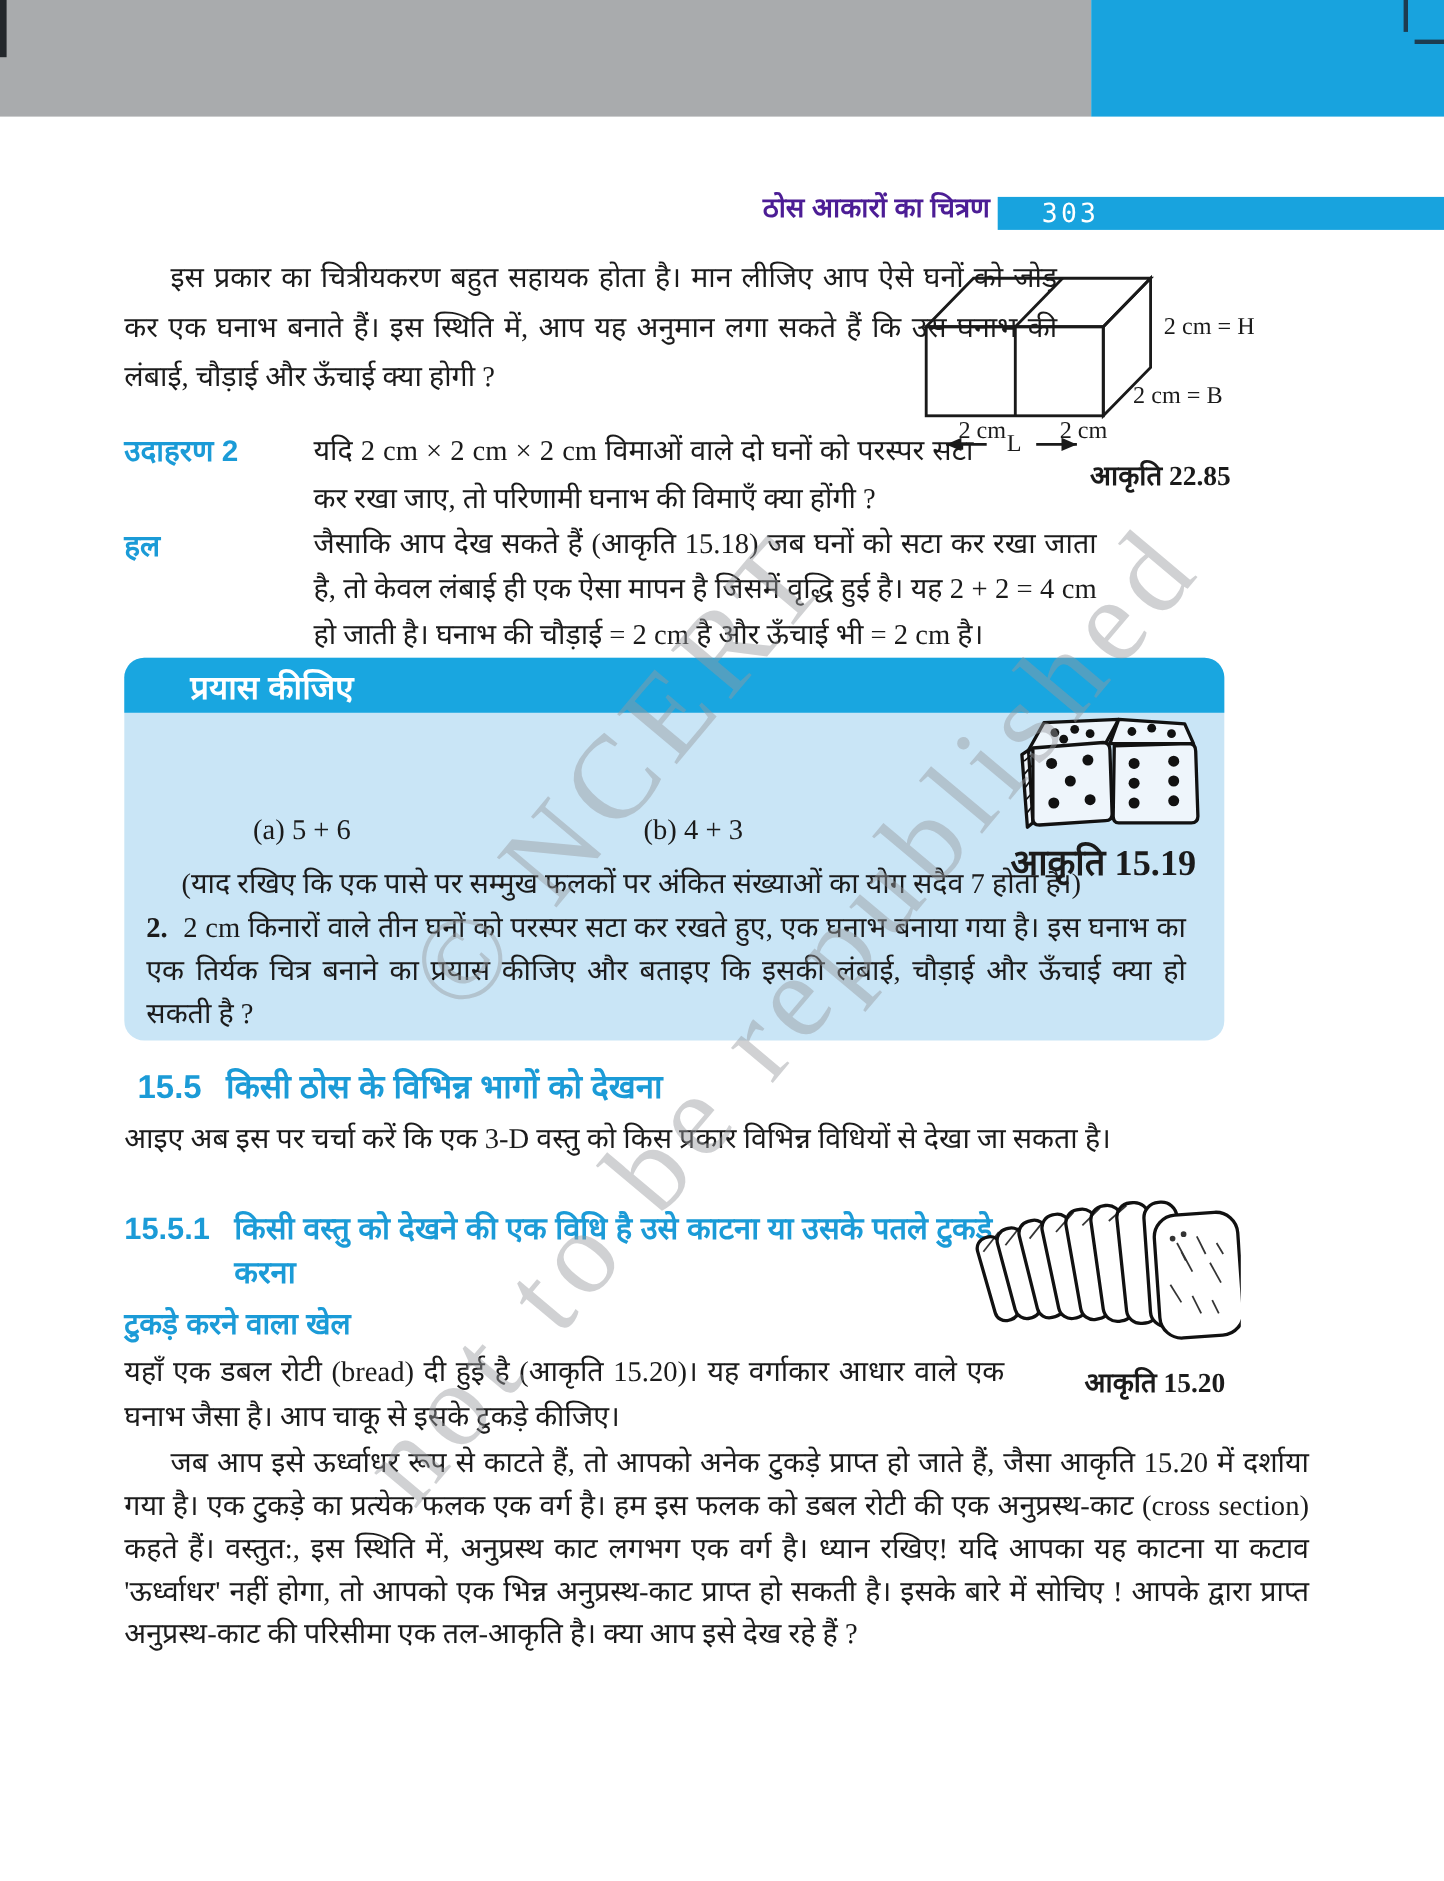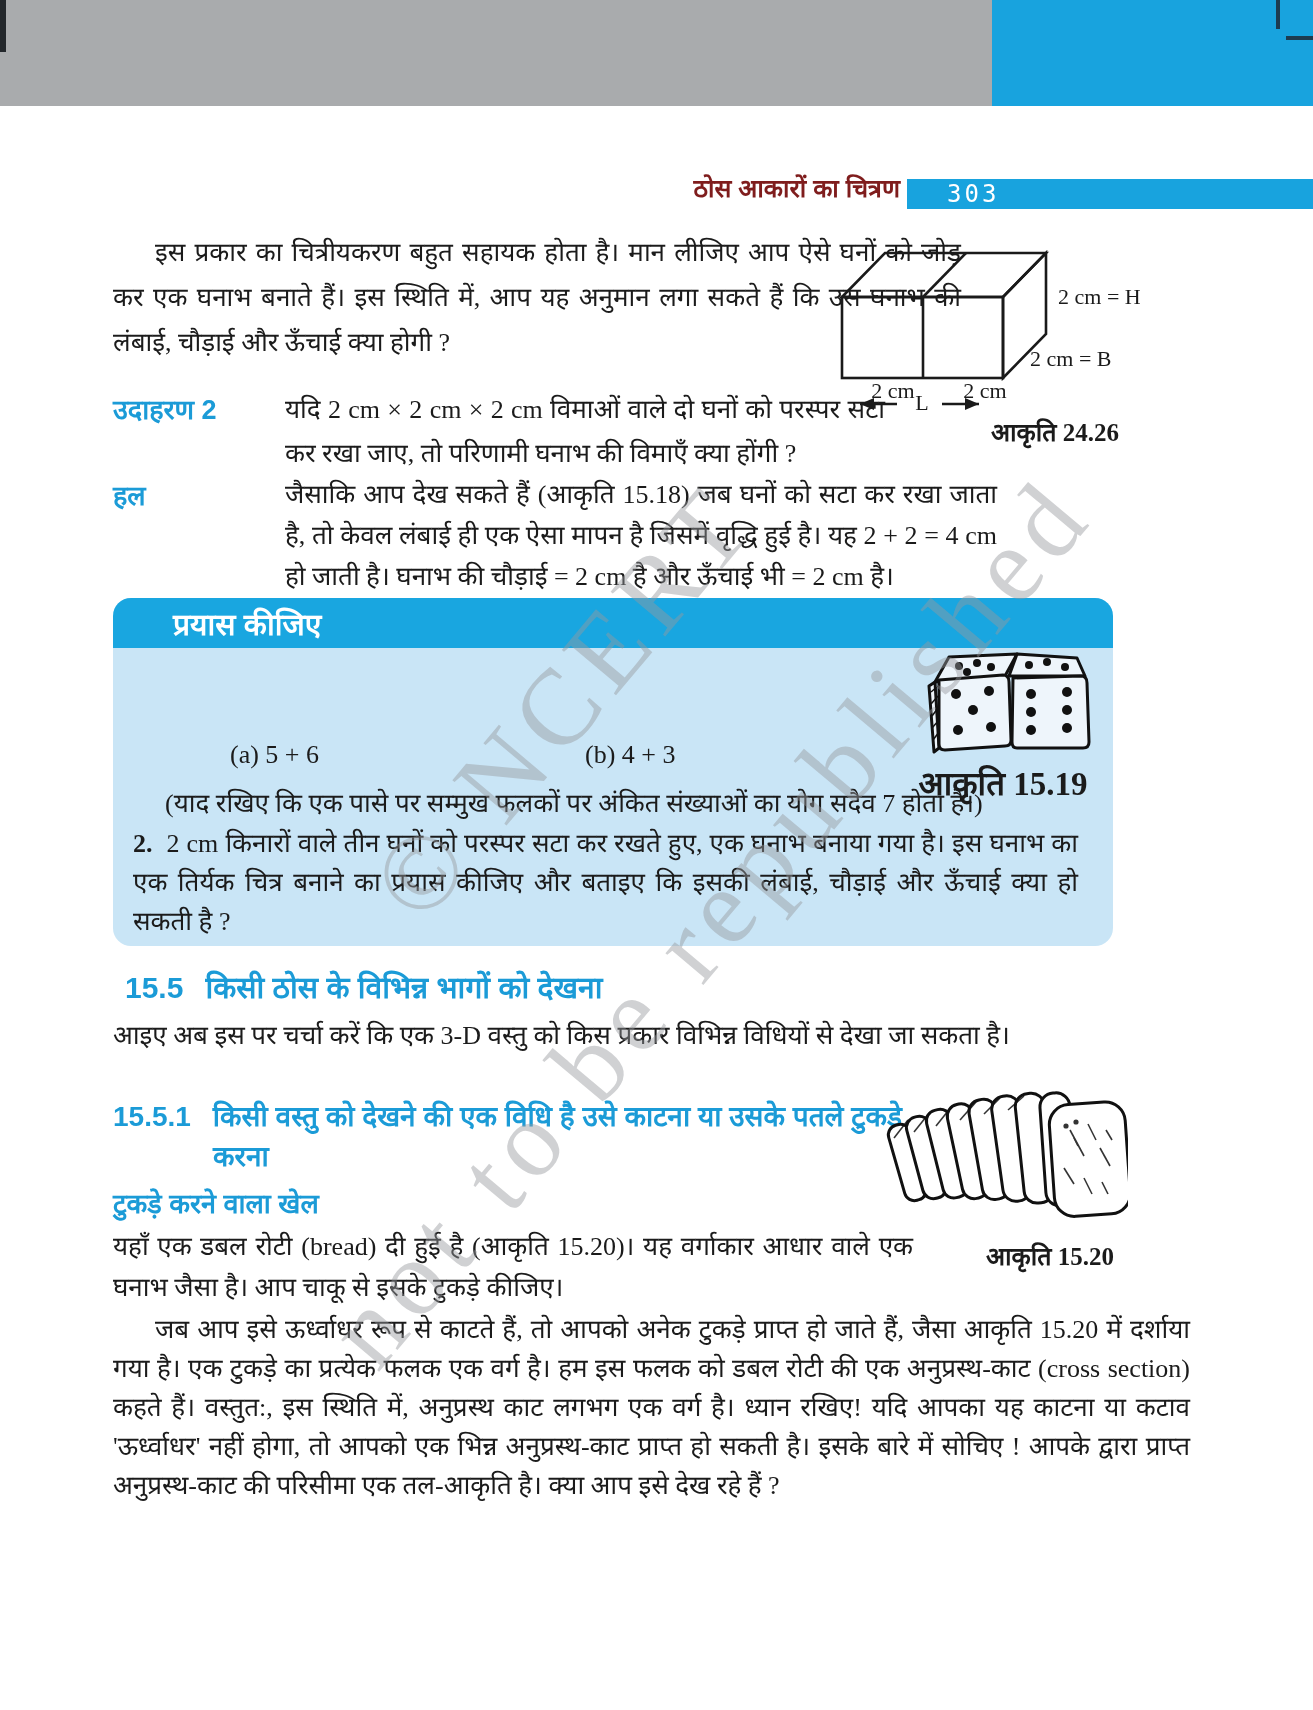--- a/index.html
+++ b/index.html
@@ -10,21 +10,21 @@
 
   
   .bar-gray { left:0; top:0; width:992px; height:106px; background:#a9abad; }
   .bar-cyan { left:992px; top:0; width:321px; height:106px; background:#18a3de; }
   .edge-strip { left:0; top:0; width:6px; height:52px; background:#23272b; }
   .crop-v { left:1276px; top:0; width:4px; height:29px; background:#1d3c50; }
   .crop-h { left:1286px; top:36px; width:27px; height:4px; background:#1d3c50; }
 
   
   .running-head { left:400px; top:170px; width:500px; text-align:right; font-size:25px;
-                  color:#7f1d1d; font-weight:bold; font-family:"Liberation Sans",sans-serif; }
+                  color:#4c1d95; font-weight:bold; font-family:"Liberation Sans",sans-serif; }
   .pagenum-bar { left:907px; top:179px; width:406px; height:30px; background:#18a3de; }
   .pagenum { position:absolute; left:40px; top:1px; color:#ffffff; font-weight:normal;
              font-size:24px; letter-spacing:3px; font-family:"DejaVu Sans Mono",monospace; }
 
   
   .para { font-size:26px; line-height:45px; text-align:justify; }
   .indent { text-indent:42px; }
   .p-intro { left:113px; top:230px; width:848px; }
 
   .side-label { left:113px; width:165px; font-size:27px; font-weight:bold; color:#1b9bd7;
@@ -106,21 +106,21 @@
         <line x1="152" y1="176" x2="189" y2="176"></line>
       </g>
       <polygon points="70,176 84,170 84,182" fill="#1a1a1a"></polygon>
       <polygon points="189,176 175,170 175,182" fill="#1a1a1a"></polygon>
     </svg>
     <span class="fig-lbl" style="left:268px; top:56px;">2 cm = H</span>
     <span class="fig-lbl" style="left:240px; top:118px;">2 cm = B</span>
     <span class="fig-lbl" style="left:58px; top:150px; width:90px; text-align:center;">2 cm</span>
     <span class="fig-lbl" style="left:150px; top:150px; width:90px; text-align:center;">2 cm</span>
     <span class="fig-lbl" style="left:118px; top:162px; width:28px; text-align:center;">L</span>
-    <div class="fig-cap" style="left:150px; top:186px; width:230px;">आकृति  24.26</div>
+    <div class="fig-cap" style="left:150px; top:186px; width:230px;">आकृति  22.85</div>
   </div>
 
   <div class="abs side-label" style="top:390px;">उदाहरण 2</div>
   <div class="abs ex-text">यदि 2 cm × 2 cm × 2 cm विमाओं वाले दो घनों को परस्पर सटा कर रखा जाए, तो परिणामी घनाभ की विमाएँ क्या होंगी ?</div>
 
   <div class="abs side-label" style="top:476px;">हल</div>
   <div class="abs sol-text">जैसाकि आप देख सकते हैं  (आकृति 15.18) जब घनों को सटा कर रखा जाता है, तो केवल लंबाई ही एक ऐसा मापन है जिसमें वृद्धि हुई है। यह 2 + 2 = 4 cm  हो जाती है। घनाभ की चौड़ाई = 2 cm है और ऊँचाई भी = 2 cm है।</div>
 
   <div class="abs try-box">
     <div class="try-head">

